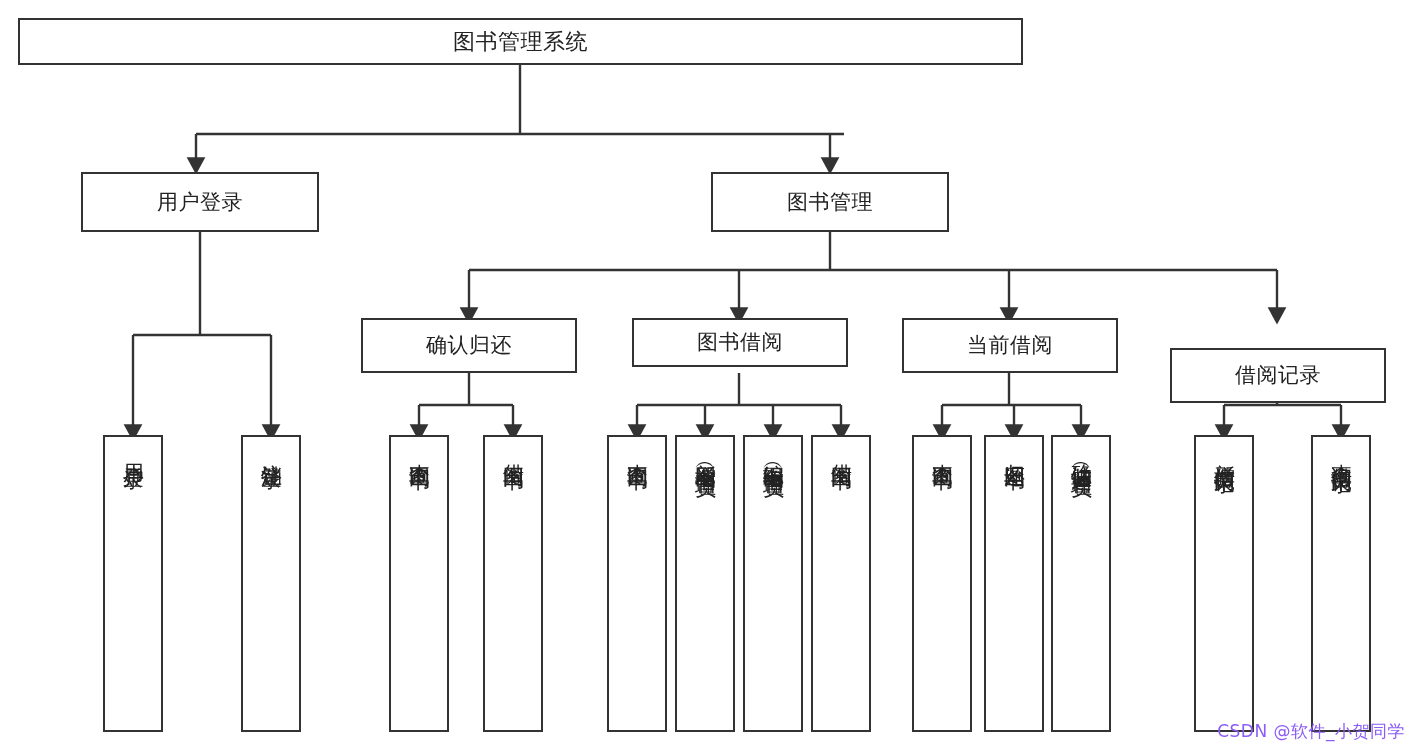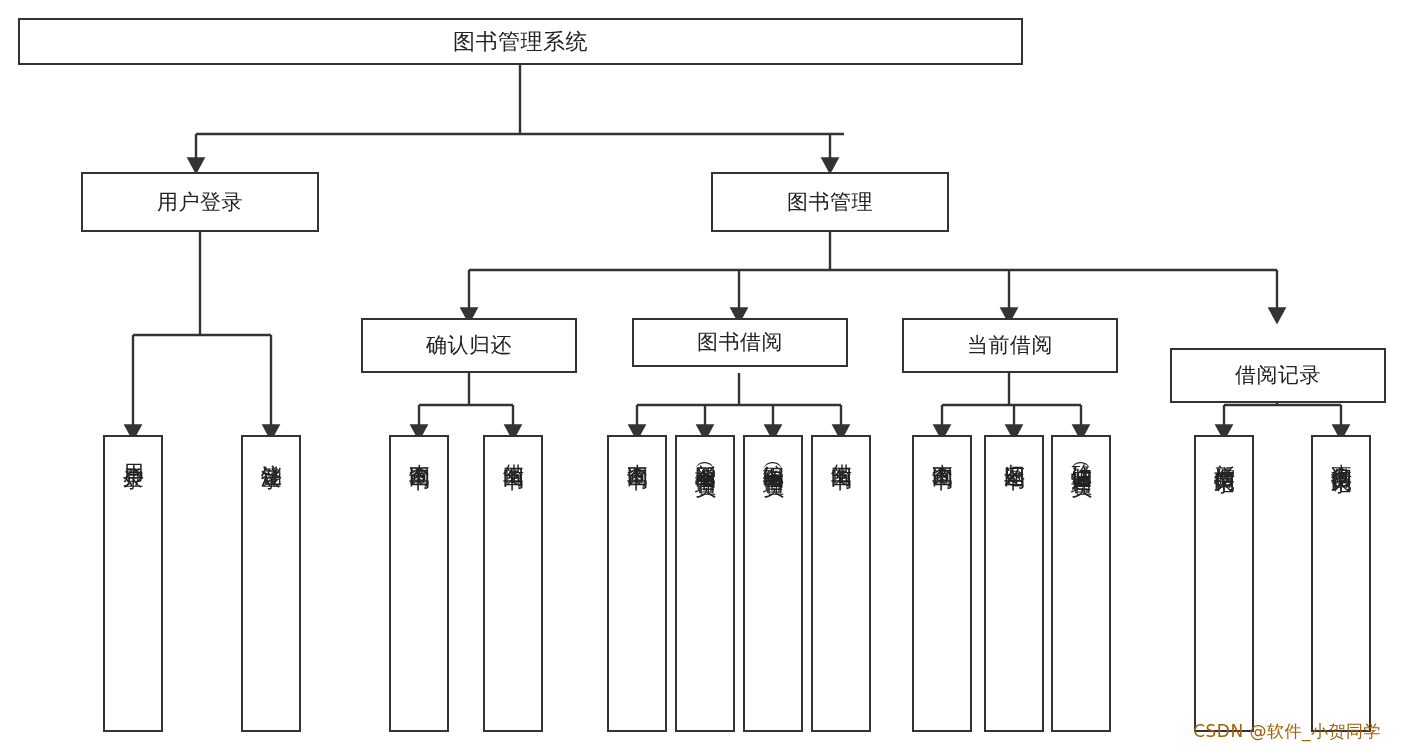--- a/index.html
+++ b/index.html
@@ -50,23 +50,23 @@
     writing-mode: vertical-rl;
     text-orientation: upright;
     white-space: nowrap;
     font-size: 21px;
     line-height: 1.18;
     letter-spacing: 2px;
   }
   #root-node .label { font-size: 22px; }
   .watermark {
     position: absolute;
-    right: 24px;
+    right: 0;
     bottom: 4px;
-    color: #a16207;
+    color: #8b5cf6;
     font-size: 17px;
     letter-spacing: 0.5px;
     z-index: 9;
     white-space: nowrap;
     margin-left: 19px;
   }
 </style>
 </head>
 <body>
 

